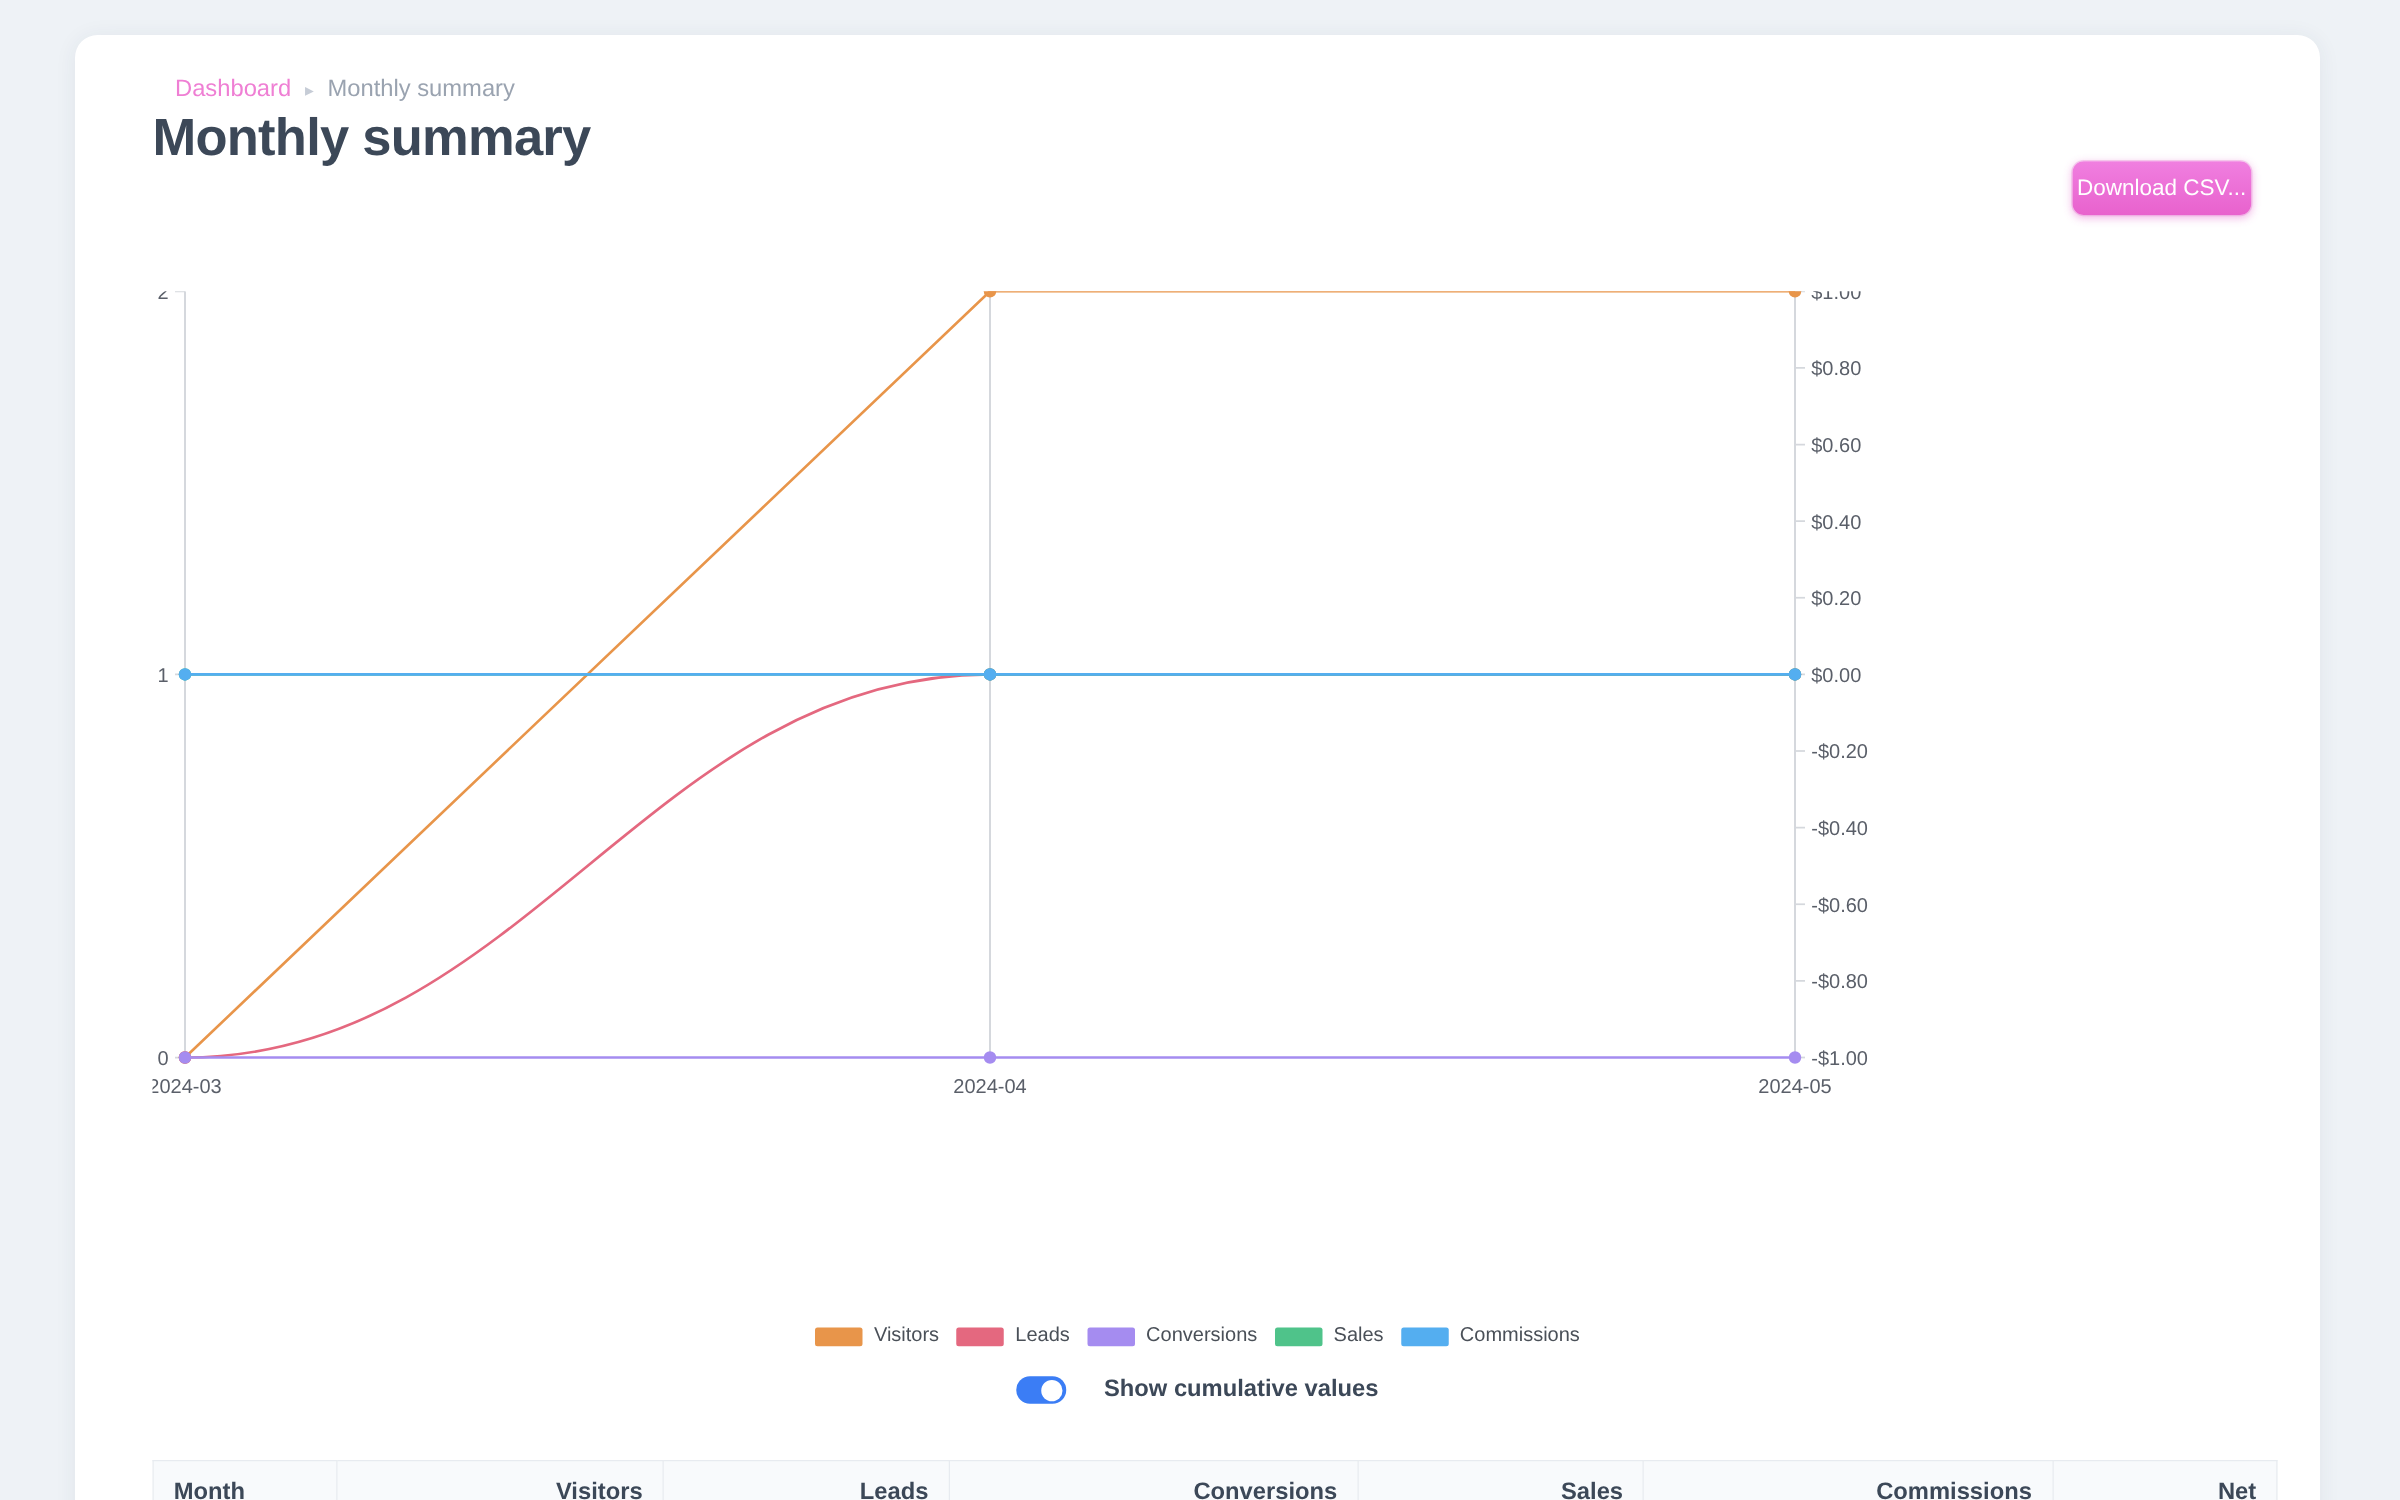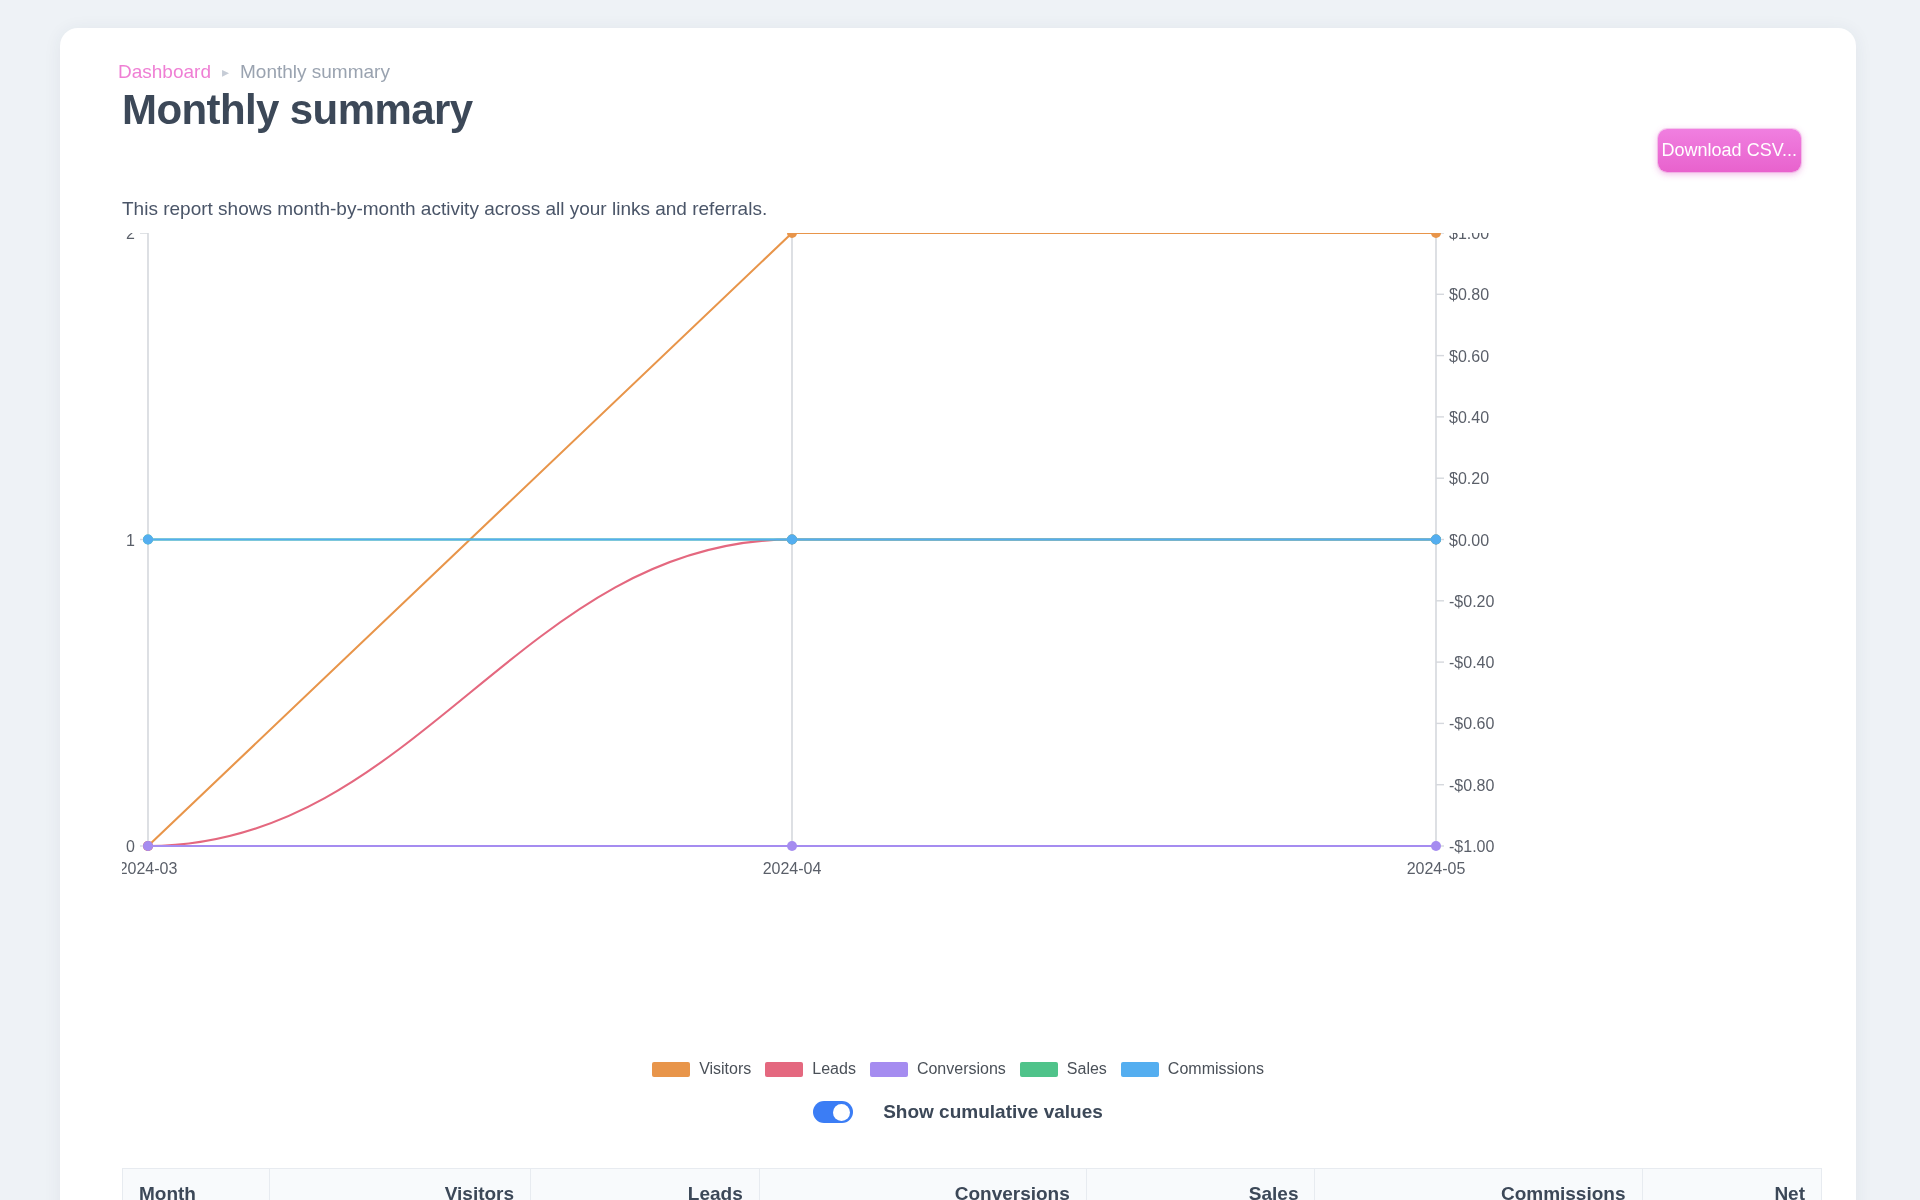--- a/index.html
+++ b/index.html
@@ -20,21 +20,21 @@
     height: 1200px;
     background: #ffffff;
     border-radius: 18px 18px 0 0;
     box-shadow: 0 2px 18px rgba(40, 60, 90, 0.07);
     overflow: hidden;
   }
 
   
   .breadcrumb {
     position: absolute;
-    left: 58px;
+    left: 80px;
     top: 33px;
     display: flex;
     align-items: center;
     font-size: 19px;
   }
   .crumb-link {
     color: #ef7fd4;
     text-decoration: none;
   }
   .crumb-sep {
@@ -195,21 +195,20 @@
 
 <div id="card">
 
   <nav class="breadcrumb">
     <a class="crumb-link" href="#">Dashboard</a>
     <span class="crumb-sep">▸</span>
     <span class="crumb-current">Monthly summary</span>
   </nav>
 
   <h1 class="page-title">Monthly summary</h1>
-  <p class="page-subtitle">This report shows month-by-month activity across all your links and referrals.</p>
 
   <button class="download-btn">Download CSV...</button>
 
   <div id="chart-area">
     <svg id="chart-svg" width="1700" height="790" xmlns="http://www.w3.org/2000/svg">
         <line x1="26" y1="0" x2="26" y2="613" class="axis-line"></line>
         <line x1="670" y1="0" x2="670" y2="613" class="axis-line"></line>
         <line x1="1314" y1="0" x2="1314" y2="613" class="axis-line"></line>
         <line x1="18" y1="613" x2="26" y2="613" class="tick-line"></line>
         <text x="13" y="619" class="tick-label tick-label-left">0</text>

